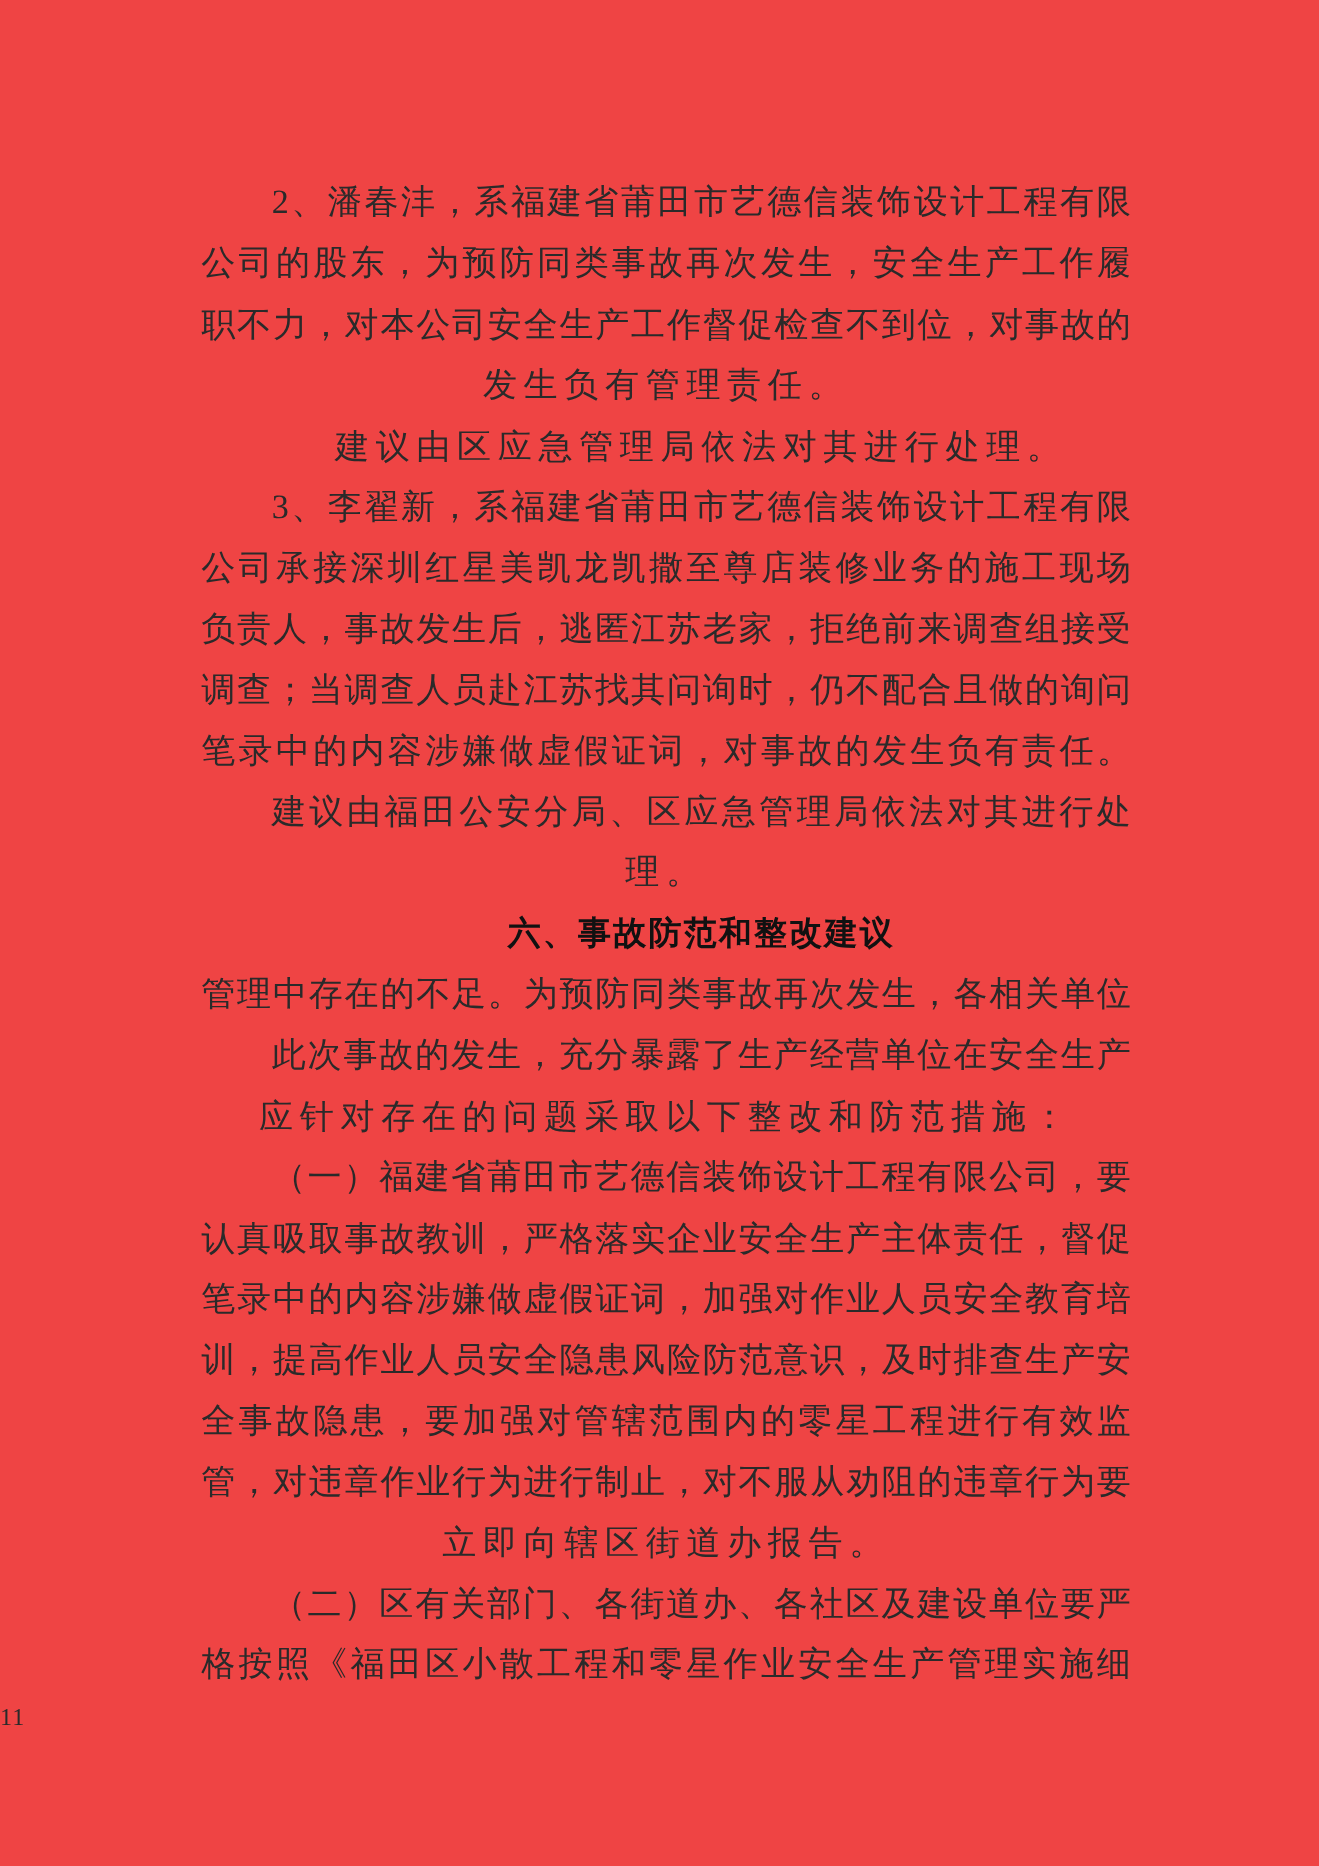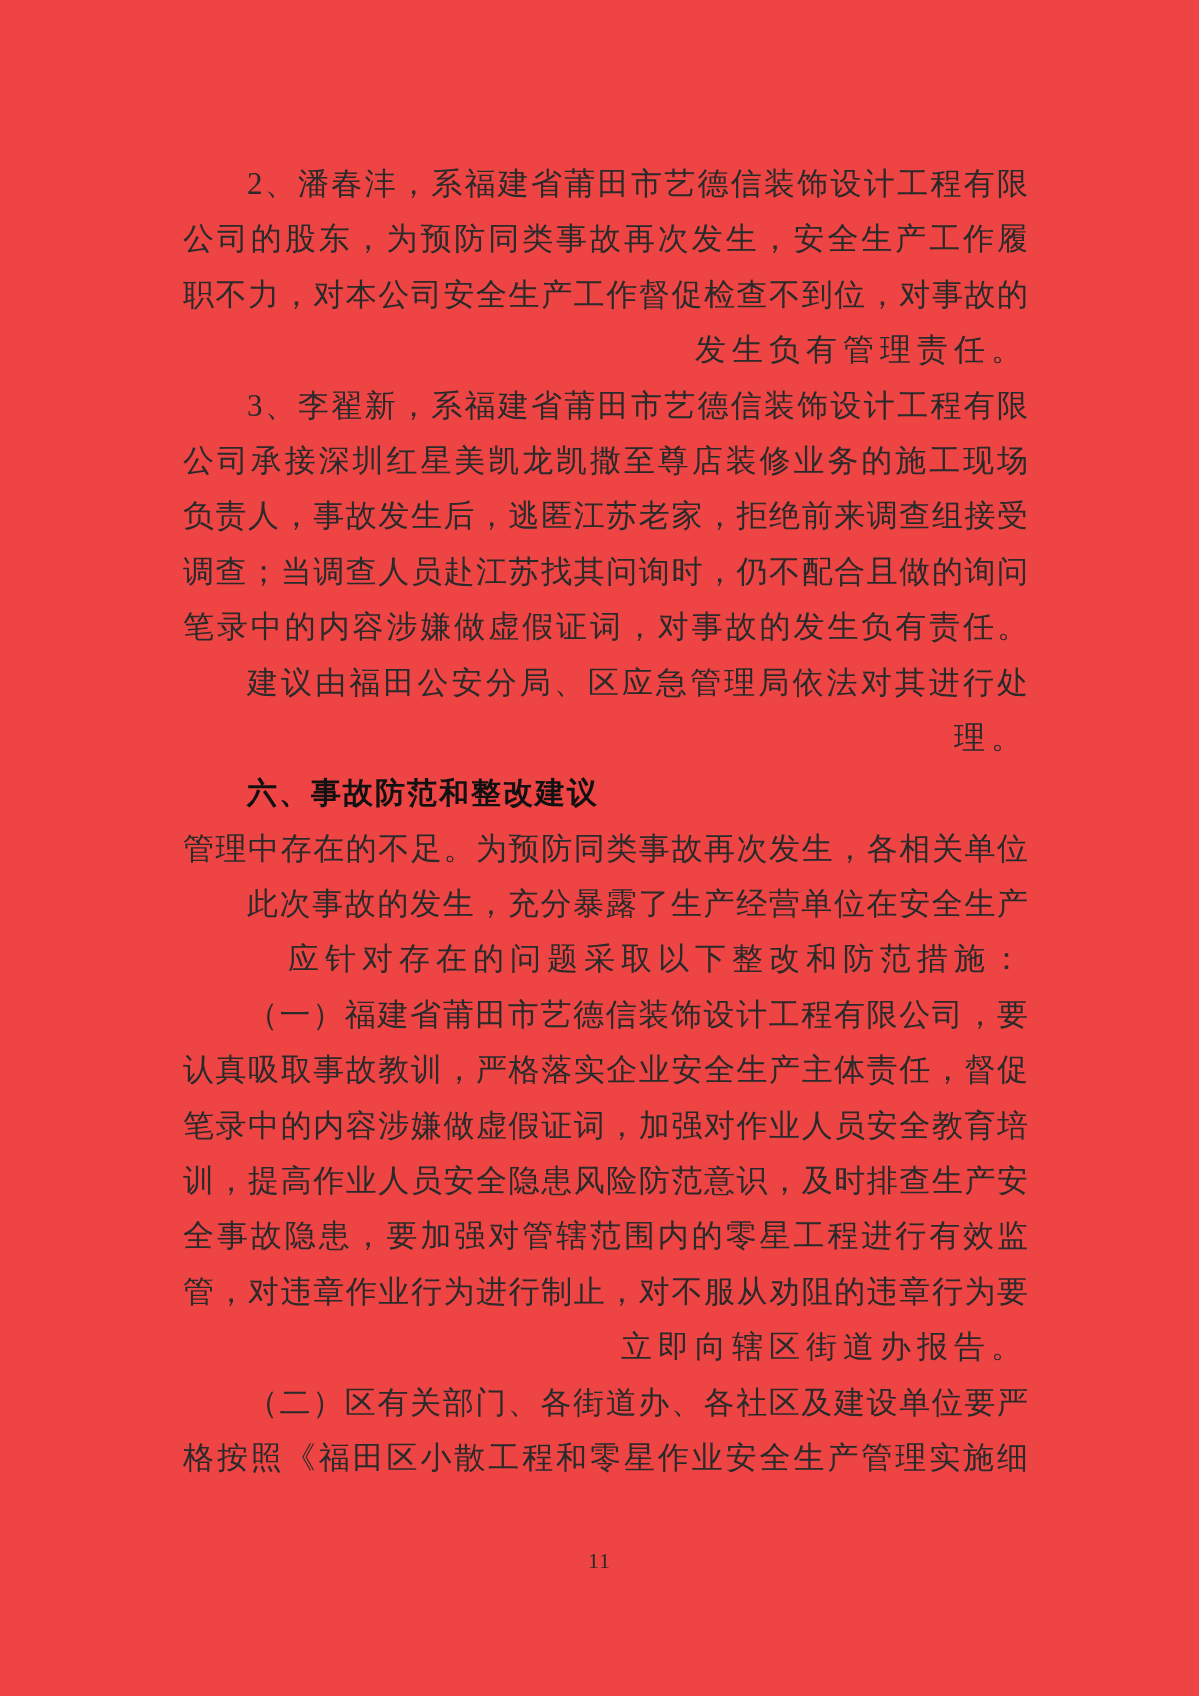--- a/index.html
+++ b/index.html
@@ -20,61 +20,61 @@
     left: 183px;
     top: 156px;
     width: 845px;
   }
   .line {
     height: 55.4px;
     line-height: 55.4px;
     font-size: 31px;
     color: #2a2a2a;
     letter-spacing: 6px;
-    text-align: right;
+    text-align: center;
     white-space: normal;
     overflow: hidden;
   }
   .line.fill {
     letter-spacing: 0;
     text-align: justify;
     text-align-last: justify;
     text-justify: inter-character;
   }
   .line.indent {
     text-indent: 64px;
   }
   .line.heading {
     font-family: "Liberation Sans", "DejaVu Sans", sans-serif;
     font-weight: bold;
     font-size: 30px;
     letter-spacing: 2px;
     color: #111111;
-    text-align: left;
+    text-align: center;
   }
   .page-number {
     position: absolute;
     left: 0;
     top: 1548px;
     width: 100%;
-    text-align: center;
     font-size: 22px;
     color: #2a2a2a;
     letter-spacing: 1px;
   }
 </style>
 </head>
 <body>
 
 <div class="page">
   <div class="doc-body">
       <div class="line fill indent">2、潘春沣，系福建省莆田市艺德信装饰设计工程有限</div>
       <div class="line fill">公司的股东，为预防同类事故再次发生，安全生产工作履</div>
       <div class="line fill">职不力，对本公司安全生产工作督促检查不到位，对事故的</div>
       <div class="line">发生负有管理责任。</div>
+      <div class="line indent">建议由区应急管理局依法对其进行处理。</div>
       <div class="line fill indent">3、李翟新，系福建省莆田市艺德信装饰设计工程有限</div>
       <div class="line fill">公司承接深圳红星美凯龙凯撒至尊店装修业务的施工现场</div>
       <div class="line fill">负责人，事故发生后，逃匿江苏老家，拒绝前来调查组接受</div>
       <div class="line fill">调查；当调查人员赴江苏找其问询时，仍不配合且做的询问</div>
       <div class="line fill">笔录中的内容涉嫌做虚假证词，对事故的发生负有责任。</div>
       <div class="line fill indent">建议由福田公安分局、区应急管理局依法对其进行处</div>
       <div class="line">理。</div>
       <div class="line heading indent">六、事故防范和整改建议</div>
       <div class="line fill">管理中存在的不足。为预防同类事故再次发生，各相关单位</div>
       <div class="line fill indent">此次事故的发生，充分暴露了生产经营单位在安全生产</div>

